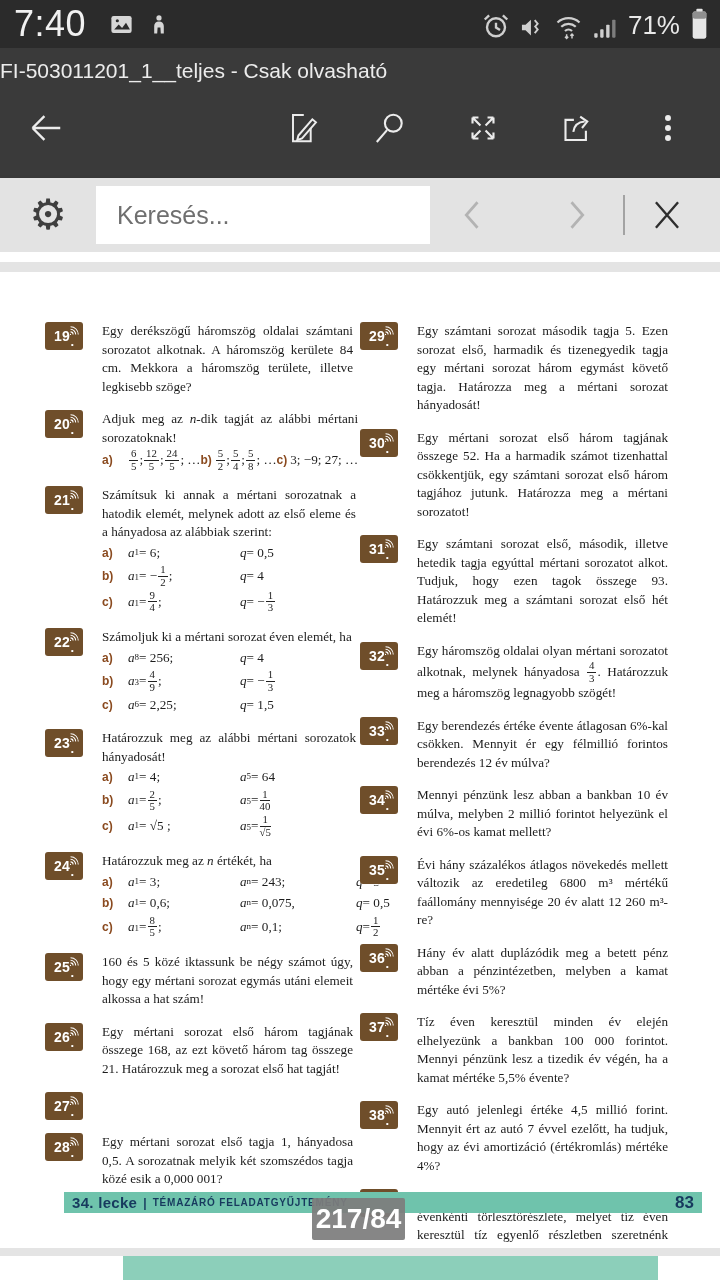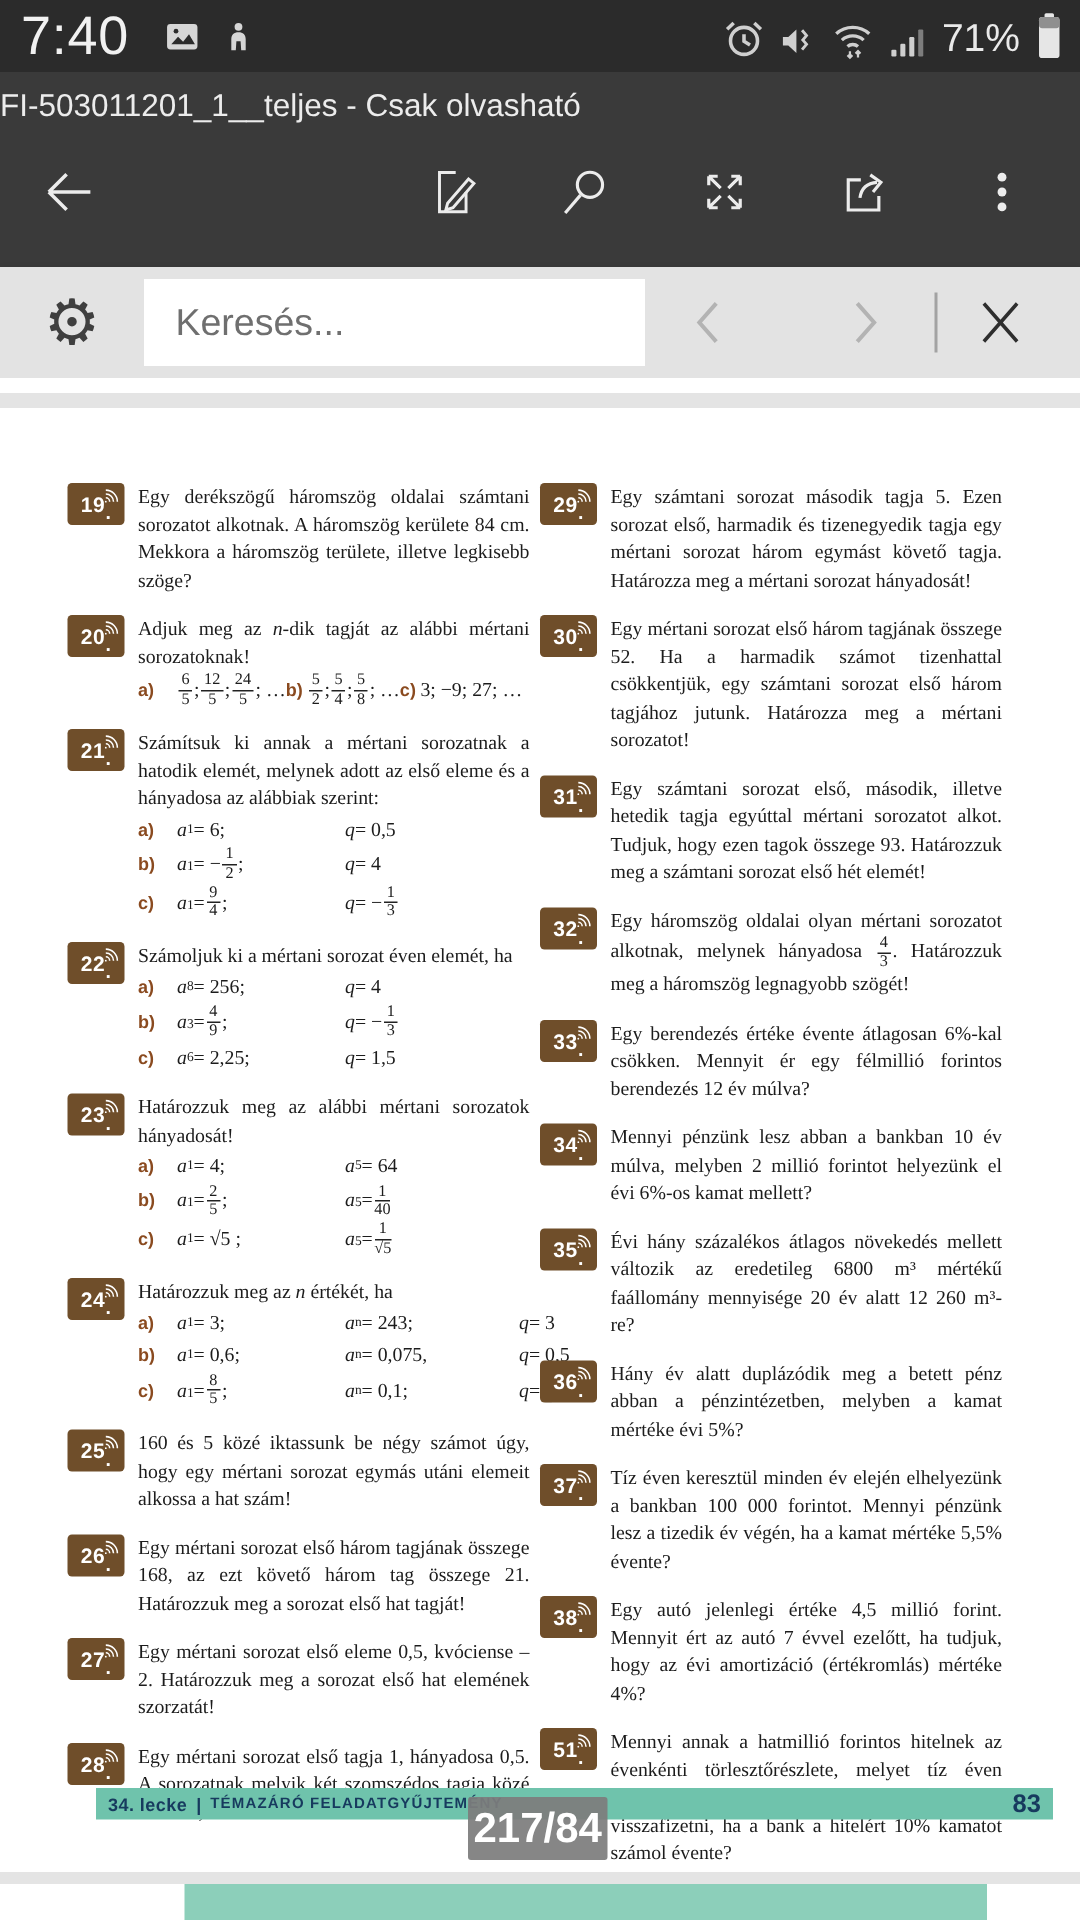--- a/index.html
+++ b/index.html
@@ -31,21 +31,21 @@
   .sb-mag{margin-right:6px}
   .nav-ic{position:absolute;top:0;height:74px;width:48px;display:flex;align-items:center;justify-content:center}
   .nav-prev{left:449px}.nav-next{left:552px}
   .nav-div{position:absolute;left:623px;top:17px;width:2px;height:40px;background:#a3a3a3}
   .nav-close{left:643px}
   
   .prev-page{position:absolute;top:252px;left:0;right:0;height:10px;background:#fff}
   .page{position:absolute;top:272px;left:0;width:720px;height:976px;background:#fff}
   .pcol{position:absolute;top:50px;width:308px}
   .pcol-left{left:45px}.pcol-right{left:360px}
-  .problem{display:flex;gap:9px;margin-bottom:13px}
+  .problem{display:flex;gap:19px;margin-bottom:13px}
   .badge{flex:none;width:38px;height:28px;background:#6f4e2a;border-radius:3px;position:relative;
          color:#fff;display:flex;align-items:center;justify-content:center;
          box-shadow:1px 1px 0 rgba(255,255,255,0.9)}
   .bnum{font-size:14px;font-weight:700;letter-spacing:0.3px;margin-left:-4px}
   .bdot{font-size:13px;font-weight:700;position:absolute;right:9px;bottom:1px}
   .bicon{position:absolute;right:2px;top:2px}
   .ptxt{flex:1;font-family:"Liberation Serif",serif;font-size:13.2px;line-height:18.5px;color:#1c1c1c;
         text-align:justify}
   .pbody{display:block}
   .mvar{font-style:italic;font-family:"Liberation Serif",serif}
@@ -55,21 +55,21 @@
   .frac .fd{display:block}
   .prows{margin-top:1px}
   .prow{display:flex;align-items:center;margin:1px 0;min-height:19px}
   .cell{display:inline-flex;align-items:center;white-space:nowrap}
   .cell .msub{font-size:0.68em;align-self:flex-end;padding-bottom:2px}
   .c0{width:26px}.c1{min-width:112px}.c2{min-width:116px}
   
   .pfooter{position:absolute;left:64px;right:18px;top:920px;height:21px;background:#6fc3ac;
            display:flex;align-items:center;padding:0 8px;box-sizing:border-box;
            color:#173a5e;font-family:"Liberation Sans",sans-serif}
-  .pf-lesson{font-size:12px;font-weight:700;letter-spacing:0.3px}
+  .pf-lesson{font-size:15px;font-weight:700;letter-spacing:0.3px}
   .pf-sep{font-weight:900;font-size:12px;margin:0 6px}
   .pf-section{font-size:10px;font-weight:700;letter-spacing:0.8px}
   .pf-num{margin-left:auto;font-size:17px;font-weight:700}
   
   .page-indicator{position:absolute;left:312px;top:1198px;width:93px;height:42px;background:rgba(125,125,125,0.93);
                   color:#fff;font-size:28px;font-weight:700;display:flex;align-items:center;justify-content:center;
                   border-radius:2px;font-family:"Liberation Sans",sans-serif}
   
   .gap-strip{position:absolute;top:1248px;left:0;right:0;height:8px;background:#e4e4e4}
   .next-page-row{position:absolute;top:1256px;left:0;right:0;height:24px;background:#fff}
@@ -616,24 +616,20 @@
     <div class="badge">
       <span class="bnum">27</span>
       <span class="bdot">.</span>
       <svg class="bicon" width="12" height="12" viewBox="0 0 14 14" fill="none" stroke="#ffffff" stroke-width="1.2">
         <circle cx="1.8" cy="12.2" r="0.7" fill="#fff" stroke="none"></circle>
         <path d="M1.8 9.2a3 3 0 0 1 3 3"></path>
         <path d="M1.8 6.2a6 6 0 0 1 6 6"></path>
         <path d="M1.8 3.2a9 9 0 0 1 9 9"></path>
       </svg>
     </div>
-    <div class="ptxt">
-      <span class="pbody"><span>Egy mértani sorozat első eleme 0,5, kvóciense –2. Határozzuk meg a sorozat első hat elemének szorzatát!</span></span>
-      <div class="prows"></div>
-    </div>
   </div>
 
   <div class="problem">
     <div class="badge">
       <span class="bnum">28</span>
       <span class="bdot">.</span>
       <svg class="bicon" width="12" height="12" viewBox="0 0 14 14" fill="none" stroke="#ffffff" stroke-width="1.2">
         <circle cx="1.8" cy="12.2" r="0.7" fill="#fff" stroke="none"></circle>
         <path d="M1.8 9.2a3 3 0 0 1 3 3"></path>
         <path d="M1.8 6.2a6 6 0 0 1 6 6"></path>

